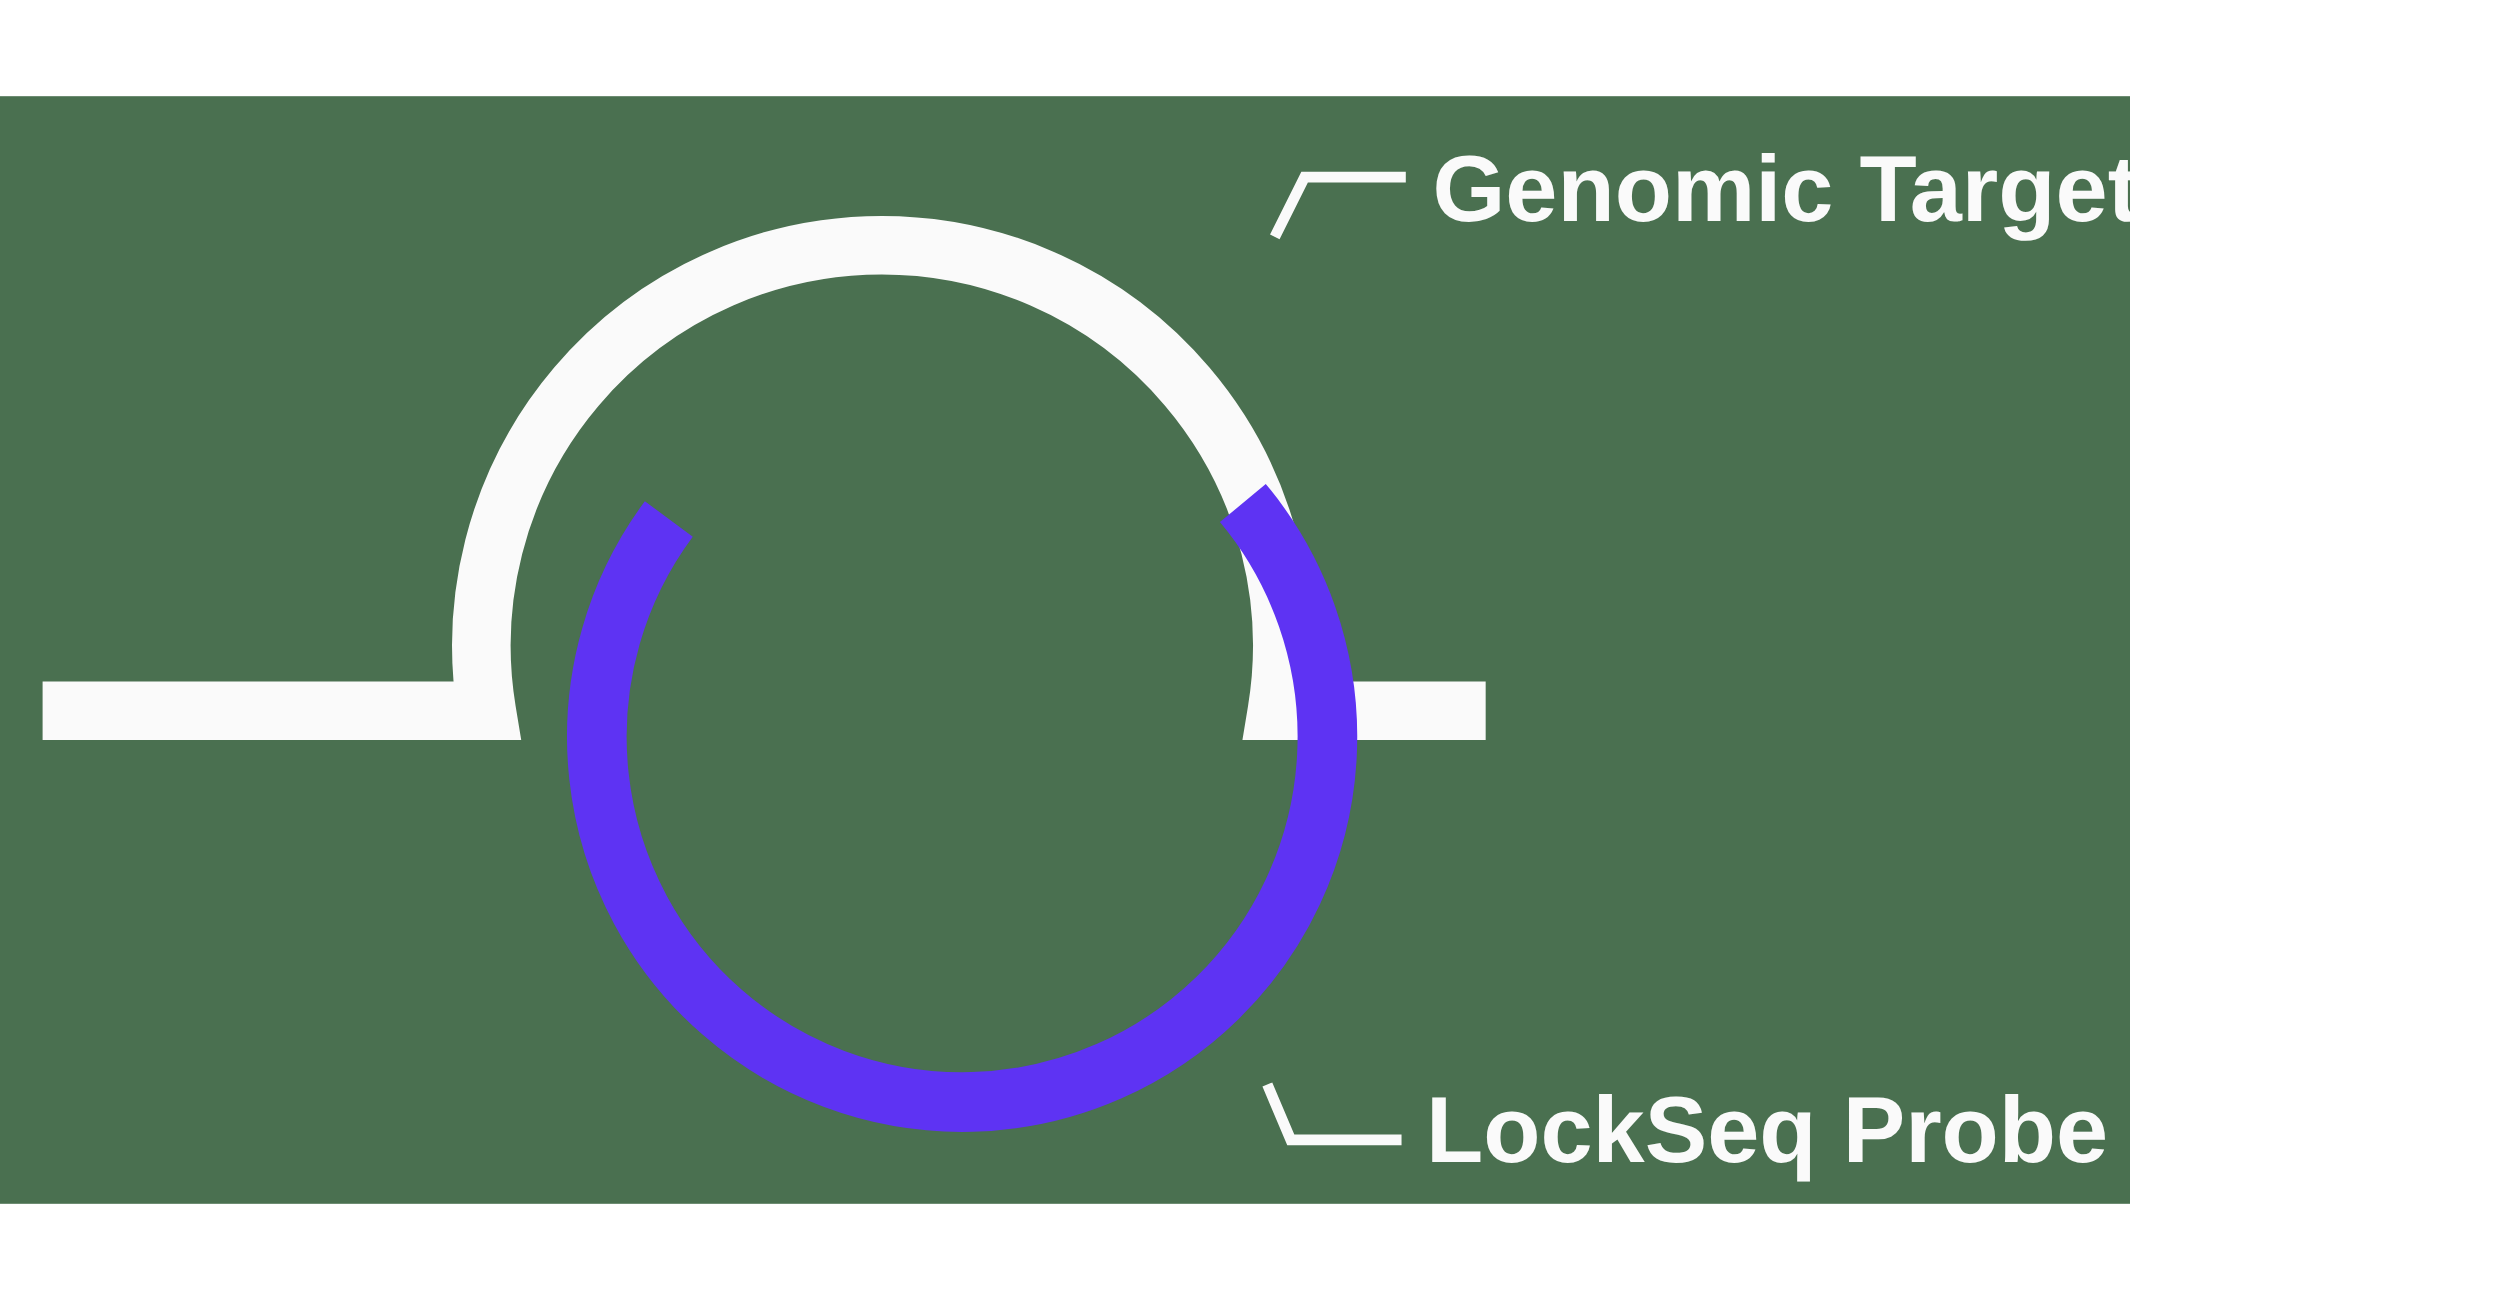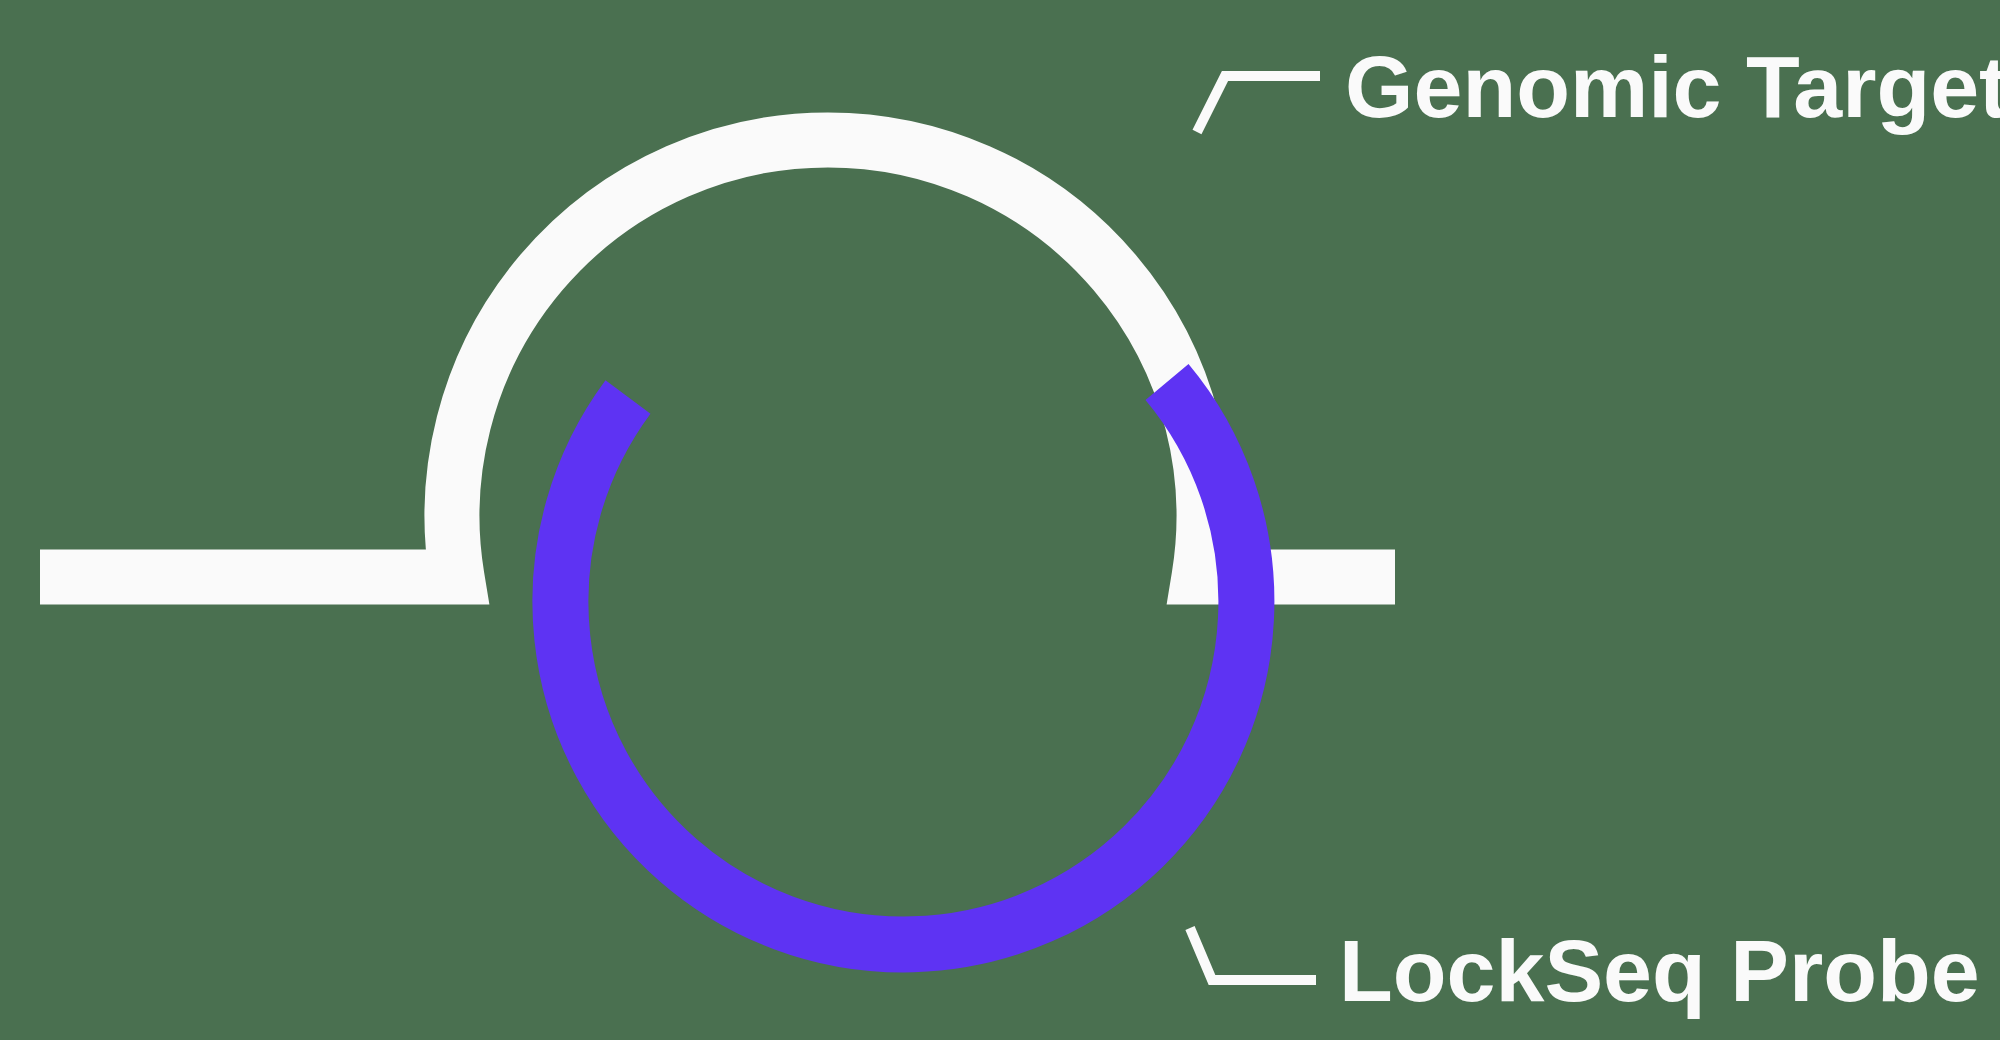--- a/index.html
+++ b/index.html
@@ -1,21 +1,21 @@
 <!DOCTYPE html>
 <html><head>
 <meta charset="utf-8">
 <style>
   html, body {
     margin: 0;
     padding: 0;
   }
   .figure-canvas {
     position: relative;
-    width: 2000px;
+    width: 1704px;
     height: 1040px;
     overflow: hidden;
   }
   .figure-canvas svg {
     display: block;
     width: 100%;
     height: 100%;
   }
   .diagram-label {
     font-family: "Liberation Sans", sans-serif;

